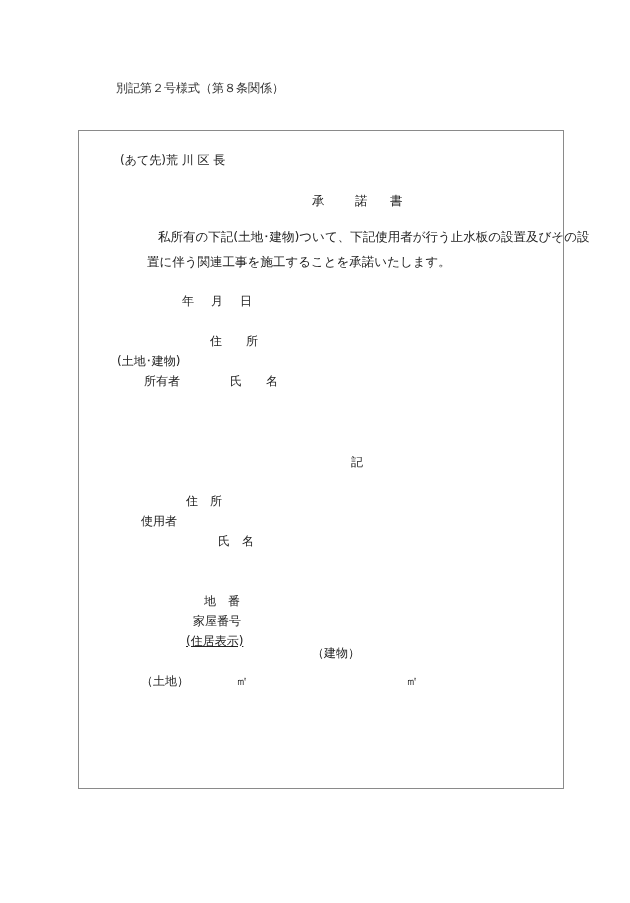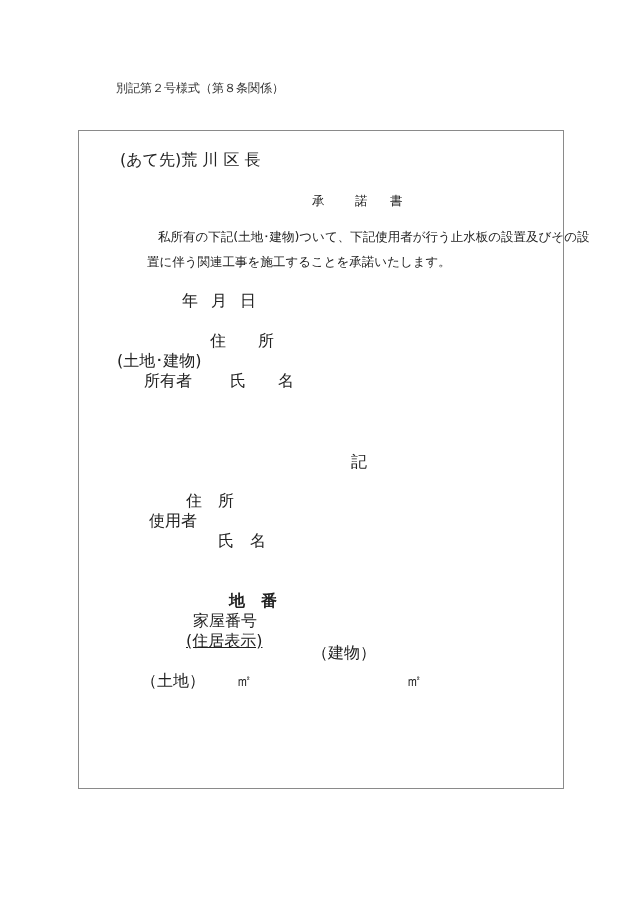--- a/index.html
+++ b/index.html
@@ -22,21 +22,21 @@
       font-size: 12px;
       color: #333;
     }
     .form-box {
       position: absolute;
       left: 78px; top: 130px;
       width: 486px; height: 659px;
       border: 1px solid #8a8a8a;
       box-sizing: border-box;
     }
-    .t { font-size: 16px; line-height: 14px; }
+    .t { font-size: 12px; line-height: 14px; }
     .title { font-size: 12.5px; }
     .body-text { font-size: 12.5px; line-height: 20px; }
   </style>
 </head>
 <body>
 
 <div class="abs form-caption">別記第２号様式（第８条関係）</div>
 
 <div class="form-box"></div>
 
@@ -54,23 +54,23 @@
 <div class="abs t" style="left:204px; top:294px;">日</div>
 
 <div class="abs t" style="left:174px; top:334px;">住　　所</div>
 <div class="abs t" style="left:81px; top:354px;">(土地･建物)</div>
 <div class="abs t" style="left:108px; top:374px;">所有者</div>
 <div class="abs t" style="left:194px; top:374px;">氏　　名</div>
 
 <div class="abs t" style="left:315px; top:455px;">記</div>
 
 <div class="abs t" style="left:150px; top:494px;">住　所</div>
-<div class="abs t" style="left:113px; top:514px;">使用者</div>
+<div class="abs t" style="left:105px; top:514px;">使用者</div>
 <div class="abs t" style="left:182px; top:534px;">氏　名</div>
 
-<div class="abs t" style="left:193px; top:594px;font-weight:bold;">地　番</div>
+<div class="abs t" style="left:168px; top:594px;">地　番</div>
 <div class="abs t" style="left:157px; top:614px;">家屋番号</div>
 <div class="abs t" style="left:150px; top:634px;text-decoration:underline;">(住居表示)</div>
 
 <div class="abs t" style="left:105px; top:674px;">（土地）</div>
 <div class="abs t" style="left:200px; top:674px;">㎡</div>
 <div class="abs t" style="left:276px; top:646px;">（建物）</div>
 <div class="abs t" style="left:370px; top:674px;">㎡</div>
 
 </body></html>

